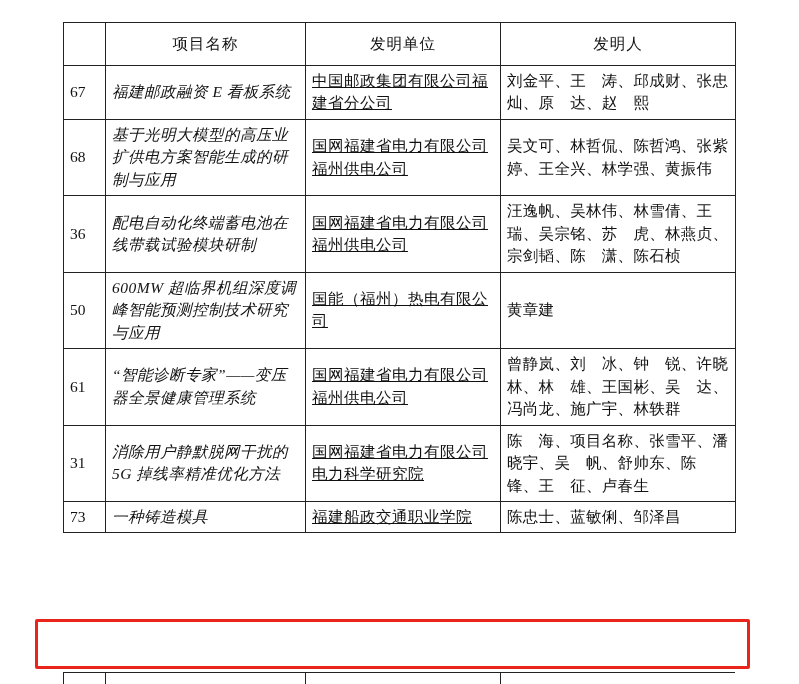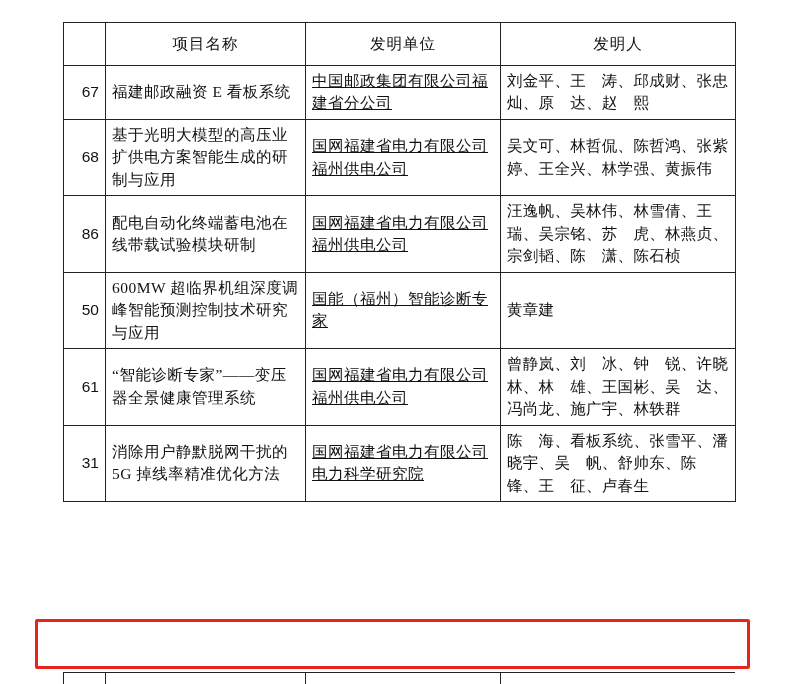--- a/index.html
+++ b/index.html
@@ -50,31 +50,32 @@
 
   thead th {
     text-align: center;
     font-weight: bold;
     font-size: 16px;
     height: 34px;
     letter-spacing: 1px;
   }
 
   td.num {
-    text-align: right;
+    text-align: left;
     font-size: 16px;
-    font-family: Liberation Sans, sans-serif;
+    font-family: Liberation Serif, serif;
   }
 
   td.name, td.unit, td.people {
     text-align: left;
   }
 
   td.name {
     letter-spacing: 0.5px;
+    font-style: italic;
   }
 
   td.unit {
     letter-spacing: 0.5px;
     text-decoration: underline;
   }
 
   td.people {
     letter-spacing: 0.3px;
     margin-left: 38px;
@@ -144,42 +145,48 @@
         <td class="unit">中国邮政集团有限公司福建省分公司</td>
         <td class="people">刘金平、王　涛、邱成财、张忠灿、原　达、赵　熙</td>
       </tr>
       <tr>
         <td class="num">68</td>
         <td class="name">基于光明大模型的高压业扩供电方案智能生成的研制与应用</td>
         <td class="unit">国网福建省电力有限公司福州供电公司</td>
         <td class="people">吴文可、林哲侃、陈哲鸿、张紫婷、王全兴、林学强、黄振伟</td>
       </tr>
       <tr>
-        <td class="num">86</td>
+        <td class="num">36</td>
         <td class="name">配电自动化终端蓄电池在线带载试验模块研制</td>
         <td class="unit">国网福建省电力有限公司福州供电公司</td>
         <td class="people">汪逸帆、吴林伟、林雪倩、王　瑞、吴宗铭、苏　虎、林燕贞、宗剑韬、陈　潇、陈石桢</td>
       </tr>
       <tr>
         <td class="num">50</td>
         <td class="name">600MW 超临界机组深度调峰智能预测控制技术研究与应用</td>
-        <td class="unit">国能（福州）智能诊断专家</td>
+        <td class="unit">国能（福州）热电有限公司</td>
         <td class="people">黄章建</td>
       </tr>
       <tr>
         <td class="num">61</td>
         <td class="name">“智能诊断专家”——变压器全景健康管理系统</td>
         <td class="unit">国网福建省电力有限公司福州供电公司</td>
         <td class="people">曾静岚、刘　冰、钟　锐、许晓林、林　雄、王国彬、吴　达、冯尚龙、施广宇、林轶群</td>
       </tr>
       <tr>
         <td class="num">31</td>
         <td class="name">消除用户静默脱网干扰的 5G 掉线率精准优化方法</td>
         <td class="unit">国网福建省电力有限公司电力科学研究院</td>
-        <td class="people">陈　海、看板系统、张雪平、潘晓宇、吴　帆、舒帅东、陈　锋、王　征、卢春生</td>
+        <td class="people">陈　海、项目名称、张雪平、潘晓宇、吴　帆、舒帅东、陈　锋、王　征、卢春生</td>
+      </tr>
+      <tr>
+        <td class="num">73</td>
+        <td class="name nowrap-cell">一种铸造模具</td>
+        <td class="unit nowrap-cell">福建船政交通职业学院</td>
+        <td class="people nowrap-cell">陈忠士、蓝敏俐、邹泽昌</td>
       </tr>
     </tbody>
   </table>
 
   <div class="bottom-clip">
     <table>
       <colgroup>
         <col class="c-num">
         <col class="c-name">
         <col class="c-unit">

